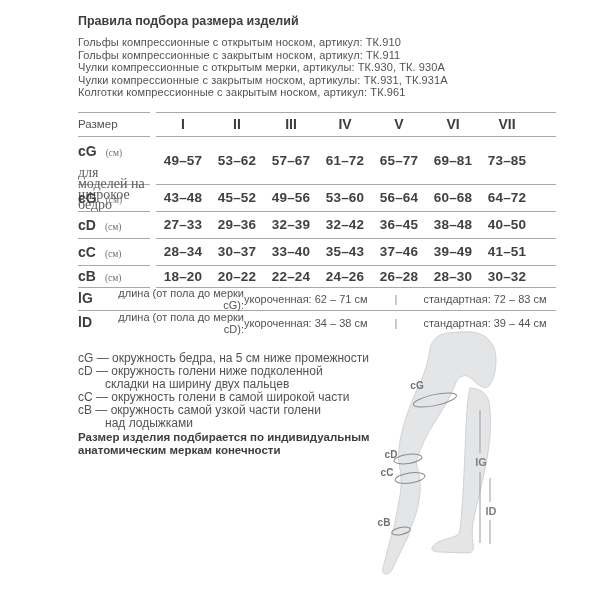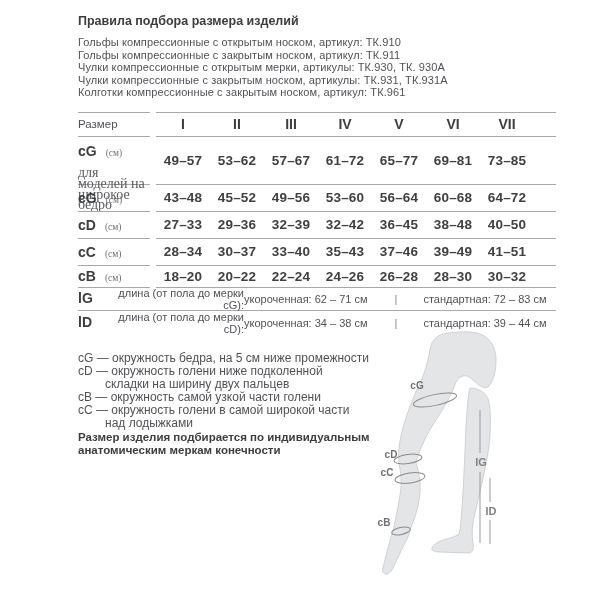--- a/index.html
+++ b/index.html
@@ -202,22 +202,22 @@
         <span>стандартная: 39 – 44 см</span>
       </div>
     </div>
 
   </div>
 
   <div class="footnotes">
     <div class="fn"><span>cG</span> <span>— окружность бедра, на 5 см ниже промежности</span></div>
     <div class="fn"><span>cD</span> <span>— окружность голени ниже подколенной</span></div>
     <div class="fn fn2">складки на ширину двух пальцев</div>
+    <div class="fn"><span>cC</span> <span>— окружность голени в самой широкой части</span></div>
     <div class="fn"><span>cB</span> <span>— окружность самой узкой части голени</span></div>
-    <div class="fn"><span>cC</span> <span>— окружность голени в самой широкой части</span></div>
     <div class="fn fn2">над лодыжками</div>
   </div>
 
   <div class="bold-note">Размер изделия подбирается по индивидуальным анатомическим меркам конечности</div>
 
 </div>
 
 <div class="diagram">
   <svg width="170" height="265" viewBox="0 0 170 265" xmlns="http://www.w3.org/2000/svg">
 

